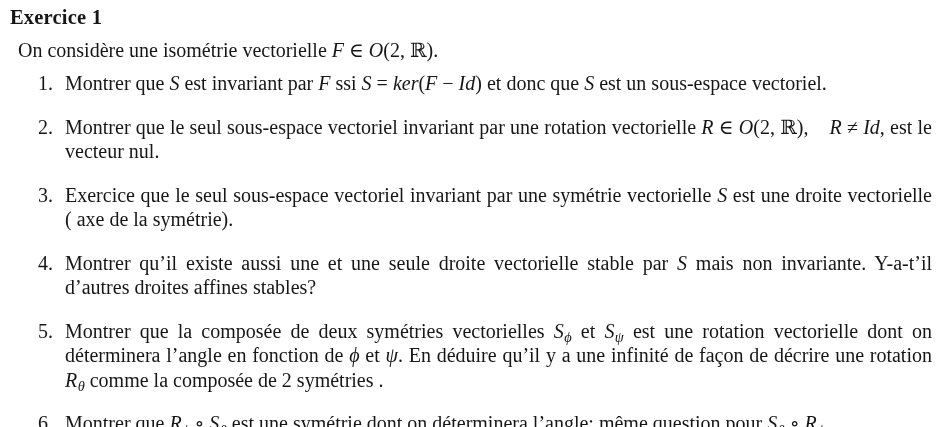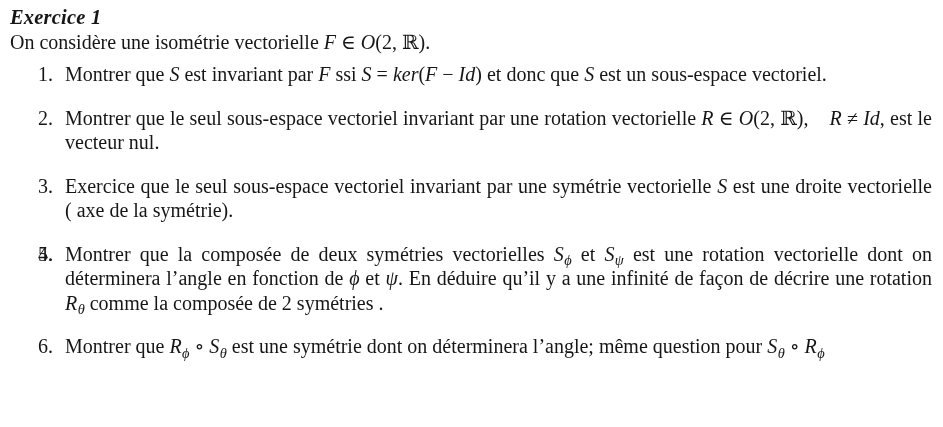--- a/index.html
+++ b/index.html
@@ -18,24 +18,23 @@
     font-family: "Liberation Serif", "DejaVu Serif", serif;
     font-size: 20px;
     overflow: hidden;
   }
   .title {
     margin: 0;
     font-size: 20.5px;
     font-weight: bold;
     line-height: 25px;
     letter-spacing: 0.2px;
-    font-style: italic;
   }
   .intro {
-    margin: 0;
+    margin: 8px;
     line-height: 25px;
     text-align: justify;
   }
   ol.items {
     list-style: none;
     margin: 7px 0 0 0;
     padding: 0;
   }
   li.item {
     position: relative;
@@ -66,17 +65,17 @@
 </head>
 <body>
 
 <div class="page">
   <h1 class="title">Exercice 1</h1>
   <p class="intro"><span>On considère une isométrie vectorielle </span><span class="math">F</span><span> ∈ </span><span class="math">O</span><span>(2, ℝ).</span></p>
   <ol class="items">
       <li class="item"><span class="num">1.</span><span><span>Montrer que </span><span class="math">S</span><span> est invariant par </span><span class="math">F</span><span> ssi </span><span class="math">S</span><span> = </span><span class="math">ker</span><span>(</span><span class="math">F</span><span> − </span><span class="math">Id</span><span>) et donc que </span><span class="math">S</span><span> est un sous-espace vectoriel.</span></span></li>
       <li class="item"><span class="num">2.</span><span><span>Montrer que le seul sous-espace vectoriel invariant par une rotation vectorielle </span><span class="math">R</span><span> ∈ </span><span class="math">O</span><span>(2, ℝ),</span><span> &nbsp;&nbsp; </span><span class="math">R</span><span> ≠ </span><span class="math">Id</span><span>, est le vecteur nul.</span></span></li>
       <li class="item"><span class="num">3.</span><span><span>Exercice que le seul sous-espace vectoriel invariant par une symétrie vectorielle </span><span class="math">S</span><span> est une droite vectorielle ( axe de la symétrie).</span></span></li>
-      <li class="item"><span class="num">4.</span></li>
+      <li class="item"><span class="num">4.</span><span><span>Montrer qu’il existe aussi une et une seule droite vectorielle stable par </span><span class="math">S</span><span> mais non invariante. Y-a-t’il d’autres droites affines stables?</span></span></li>
       <li class="item"><span class="num">5.</span><span><span>Montrer que la composée de deux symétries vectorielles </span><span class="math">S</span><sub class="math msub">ϕ</sub><span> et </span><span class="math">S</span><sub class="math msub">ψ</sub><span> est une rotation vectorielle dont on déterminera l’angle en fonction de </span><span class="math">ϕ</span><span> et </span><span class="math">ψ</span><span>. En déduire qu’il y a une infinité de façon de décrire une rotation </span><span class="math">R</span><sub class="math msub">θ</sub><span> comme la composée de 2 symétries .</span></span></li>
       <li class="item"><span class="num">6.</span><span><span>Montrer que </span><span class="math">R</span><sub class="math msub">ϕ</sub><span> ∘ </span><span class="math">S</span><sub class="math msub">θ</sub><span> est une symétrie dont on déterminera l’angle; même question pour </span><span class="math">S</span><sub class="math msub">θ</sub><span> ∘ </span><span class="math">R</span><sub class="math msub">ϕ</sub></span></li>
     </ol>
 </div>
 
 </body></html>

